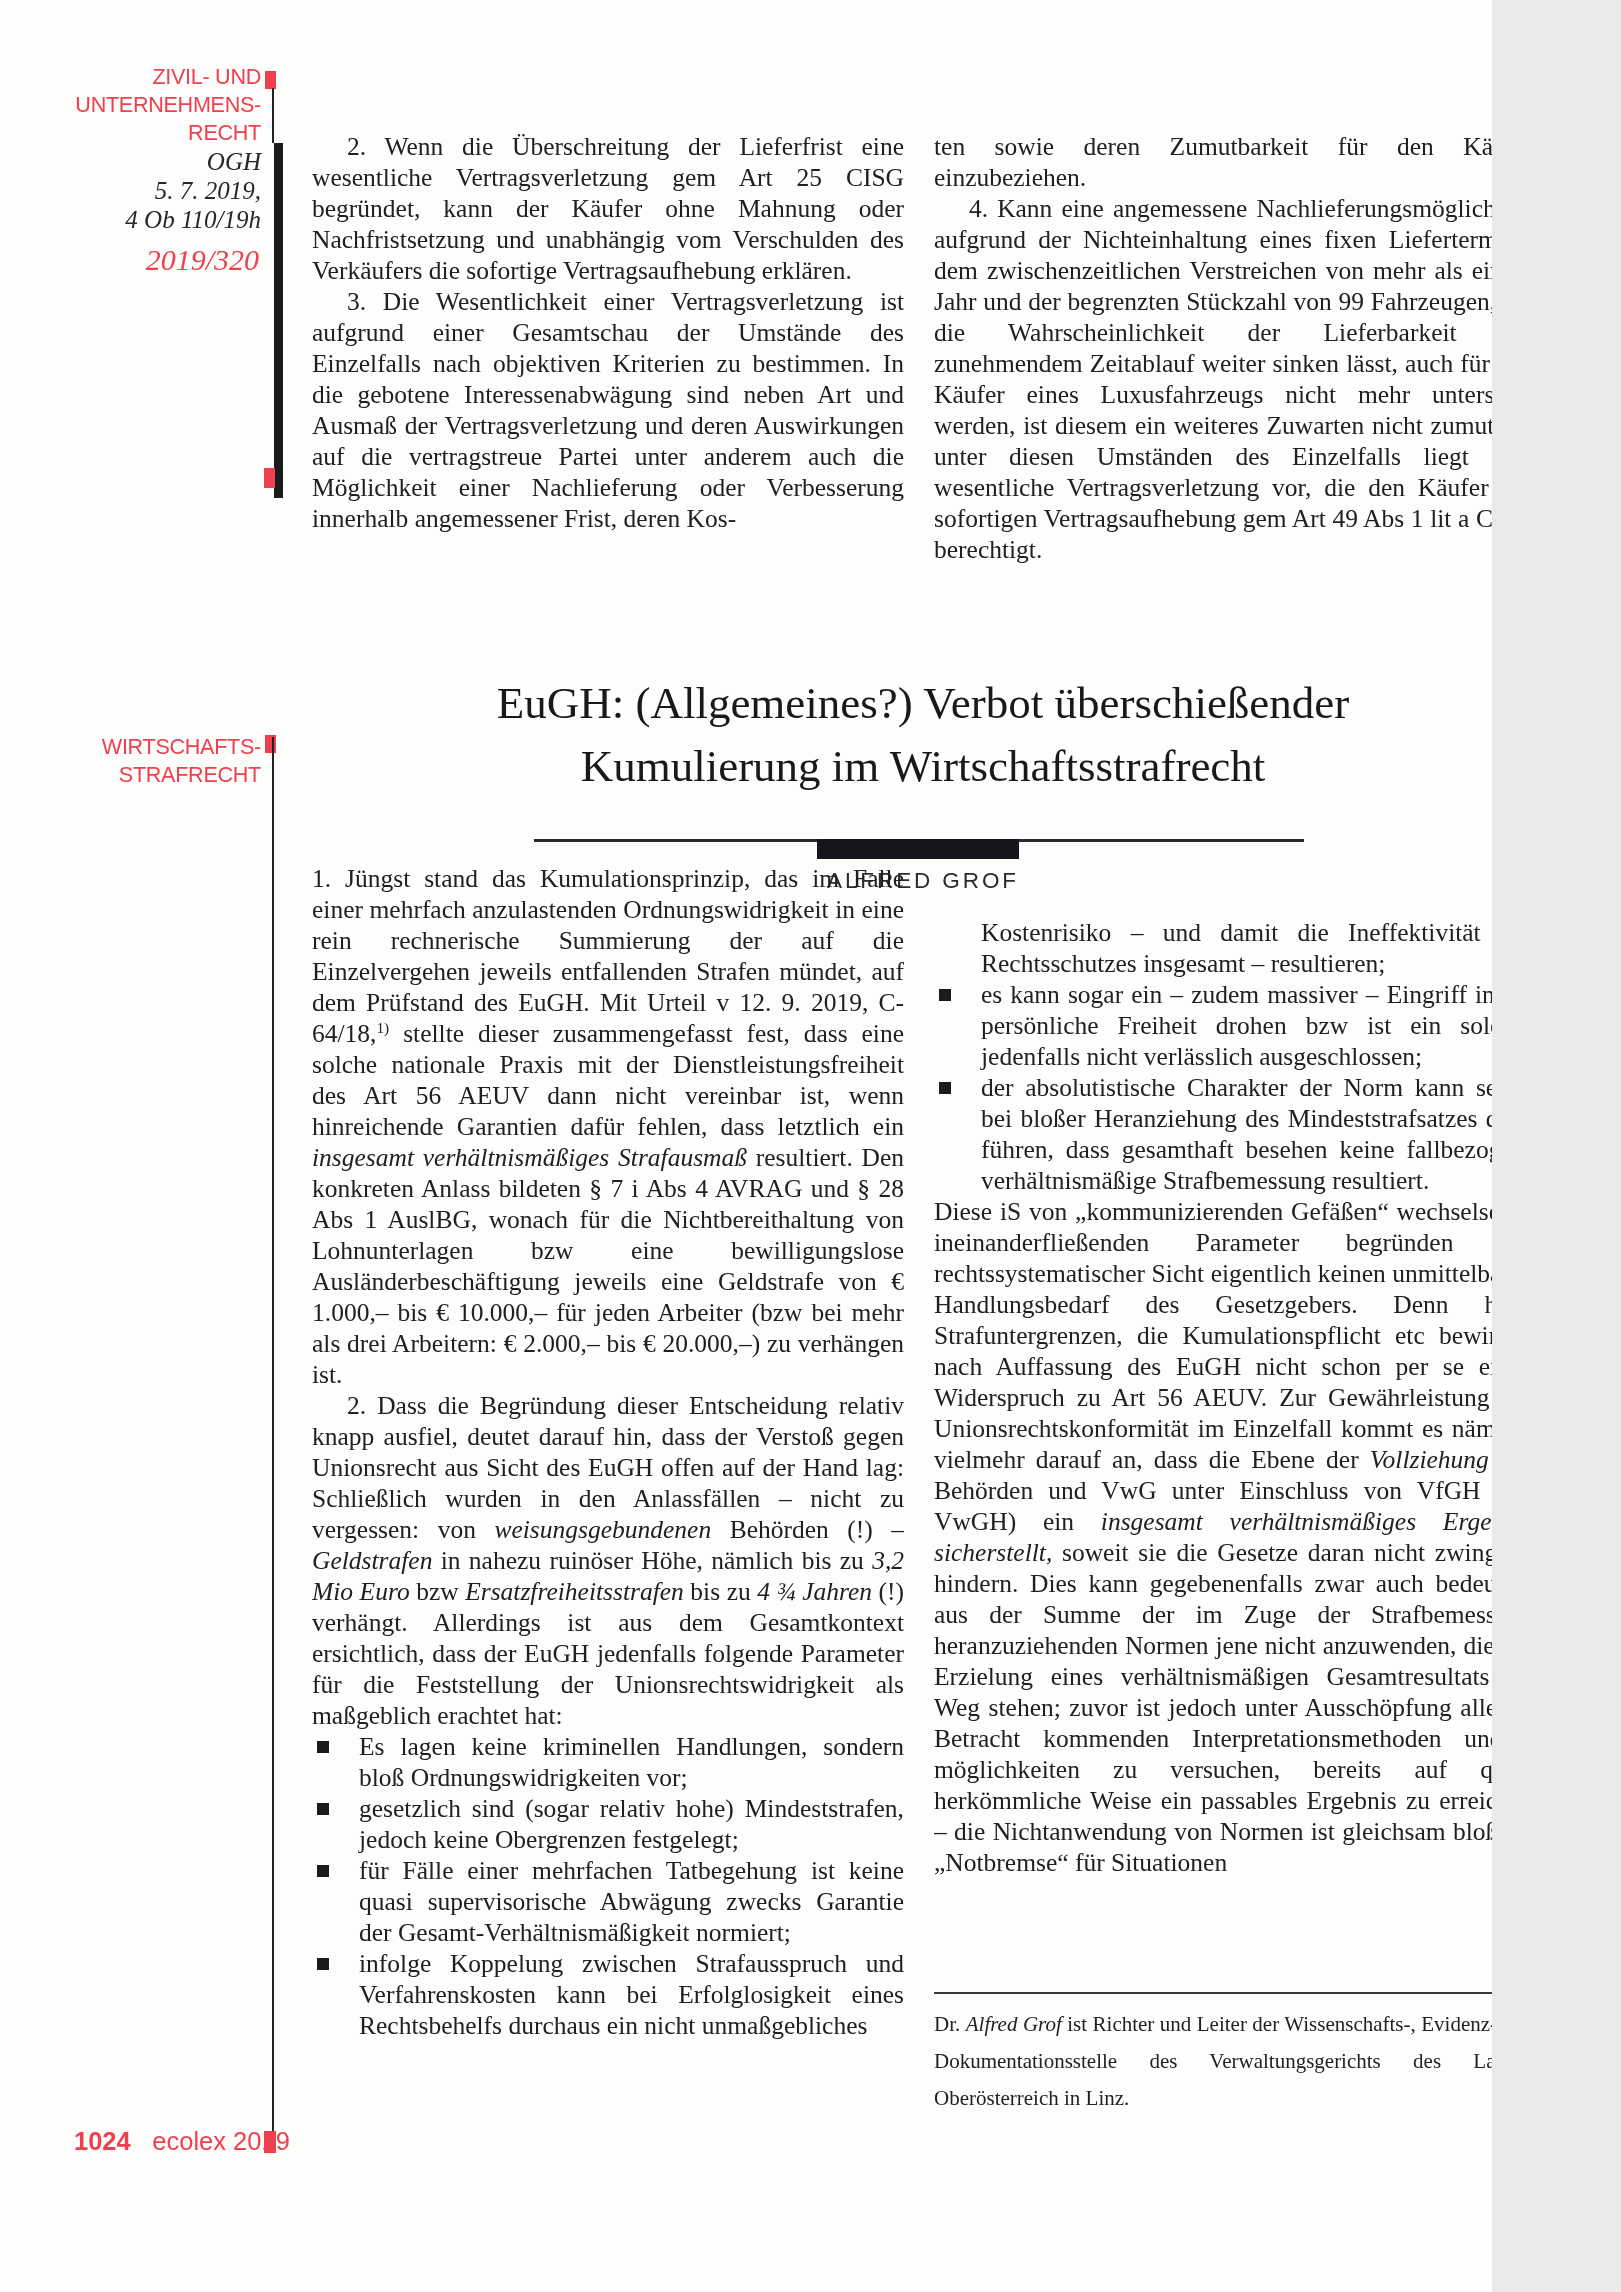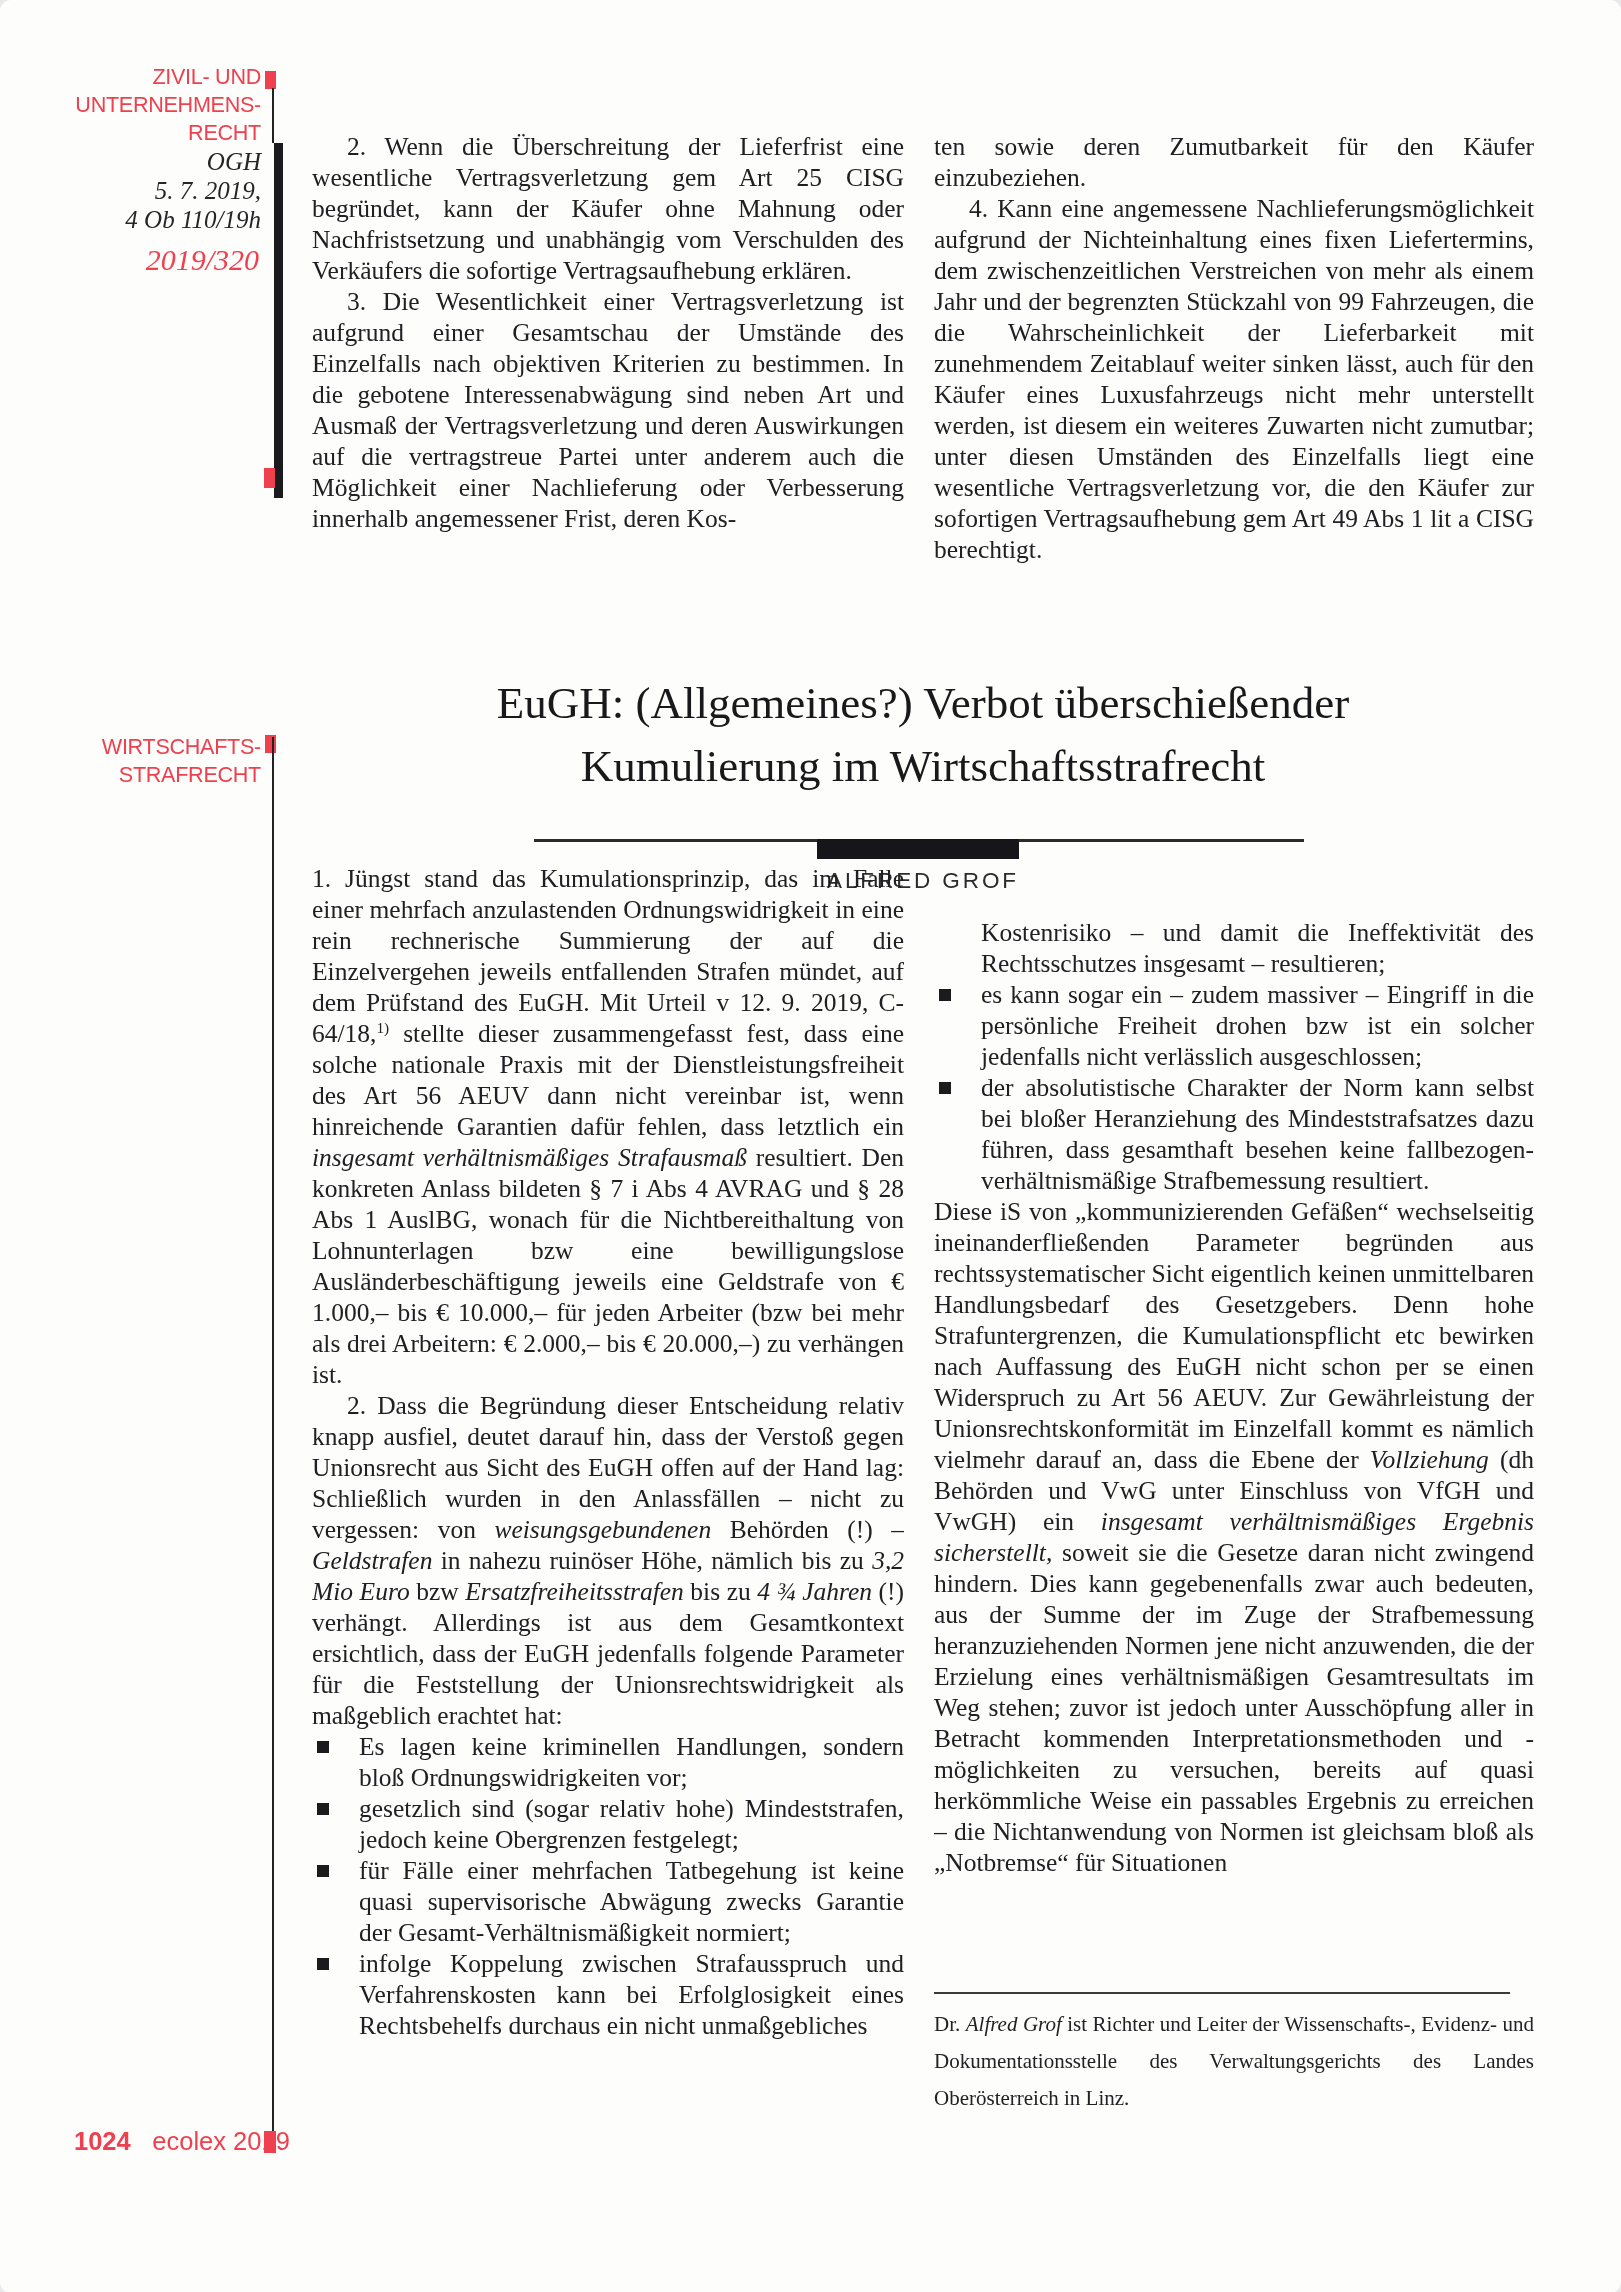--- a/index.html
+++ b/index.html
@@ -1,21 +1,20 @@
 <!DOCTYPE html>
 <html><head>
 <meta charset="utf-8">
 <style>
   html,body { margin:0; padding:0; background:#e9e9e9; }
   .page {
-    position:relative; width:1621px; height:2293px;
+    position:relative; width:1492px; height:2293px;
     background:#fdfdfb; overflow:hidden;
     font-family:"Liberation Serif","DejaVu Serif",serif;
     color:#202024;
-    border-radius:11px;
   }
   
   .m-label1, .m-label2 {
     position:absolute; left:39px; width:222px; text-align:right;
     font-family:"Liberation Sans","DejaVu Sans",sans-serif;
     font-size:21.6px; line-height:28px; letter-spacing:-0.3px;
     color:#ee404f;
   }
   .m-label1 { top:63px; }
   .m-label2 { top:733px; }

